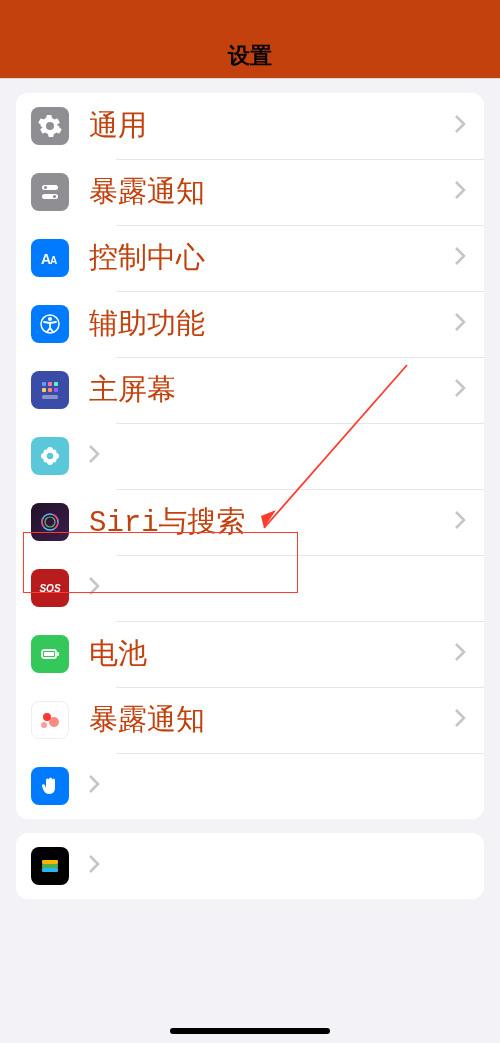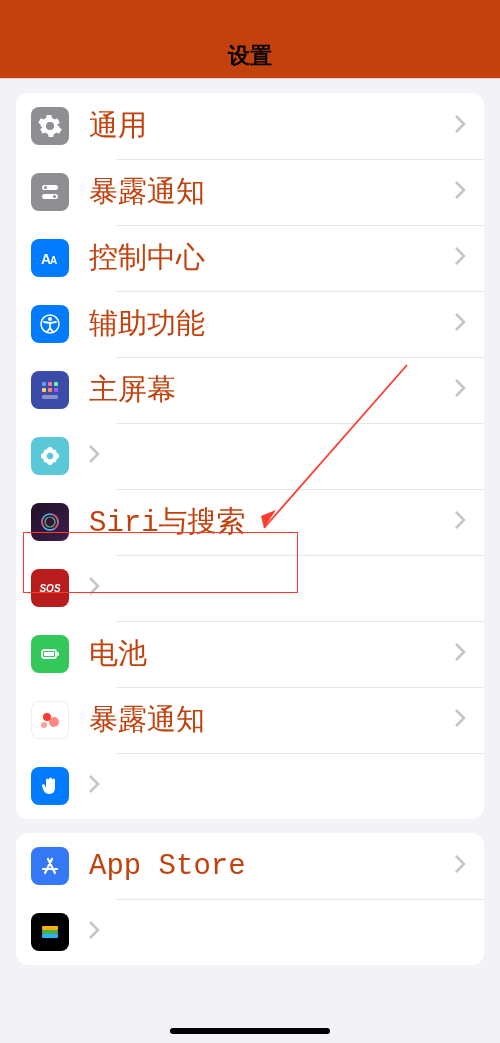--- a/index.html
+++ b/index.html
@@ -192,31 +192,20 @@
     </div>
     <div class="chevron"><svg viewBox="0 0 11 18">
           <path d="M1 1l8 8-8 8"></path>
         </svg></div>
   </div>
 
 </div>
 
 <div class="group">
   <div class="row">
-    <div class="icon-box bg-iconblue">
-      <svg viewBox="0 0 24 24" stroke="#fff" stroke-width="2.2" stroke-linecap="round" fill="none">
-          <path d="M10 5l7 14M14 5L7 19M5 15h10M17 15h2"></path>
-        </svg>
-    </div>
-    <div class="row-label">App Store</div>
-    <div class="chevron"><svg viewBox="0 0 11 18">
-          <path d="M1 1l8 8-8 8"></path>
-        </svg></div>
-  </div>
-  <div class="row">
     <div class="icon-box" style="background:#000">
       <svg viewBox="0 0 24 24">
           <rect x="4" y="6" width="16" height="4" rx="1" fill="#ffb300"></rect>
           <rect x="4" y="10" width="16" height="4" rx="1" fill="#4caf50"></rect>
           <rect x="4" y="14" width="16" height="4" rx="1" fill="#29b6f6"></rect>
         </svg>
     </div>
     <div class="chevron"><svg viewBox="0 0 11 18">
           <path d="M1 1l8 8-8 8"></path>
         </svg></div>

